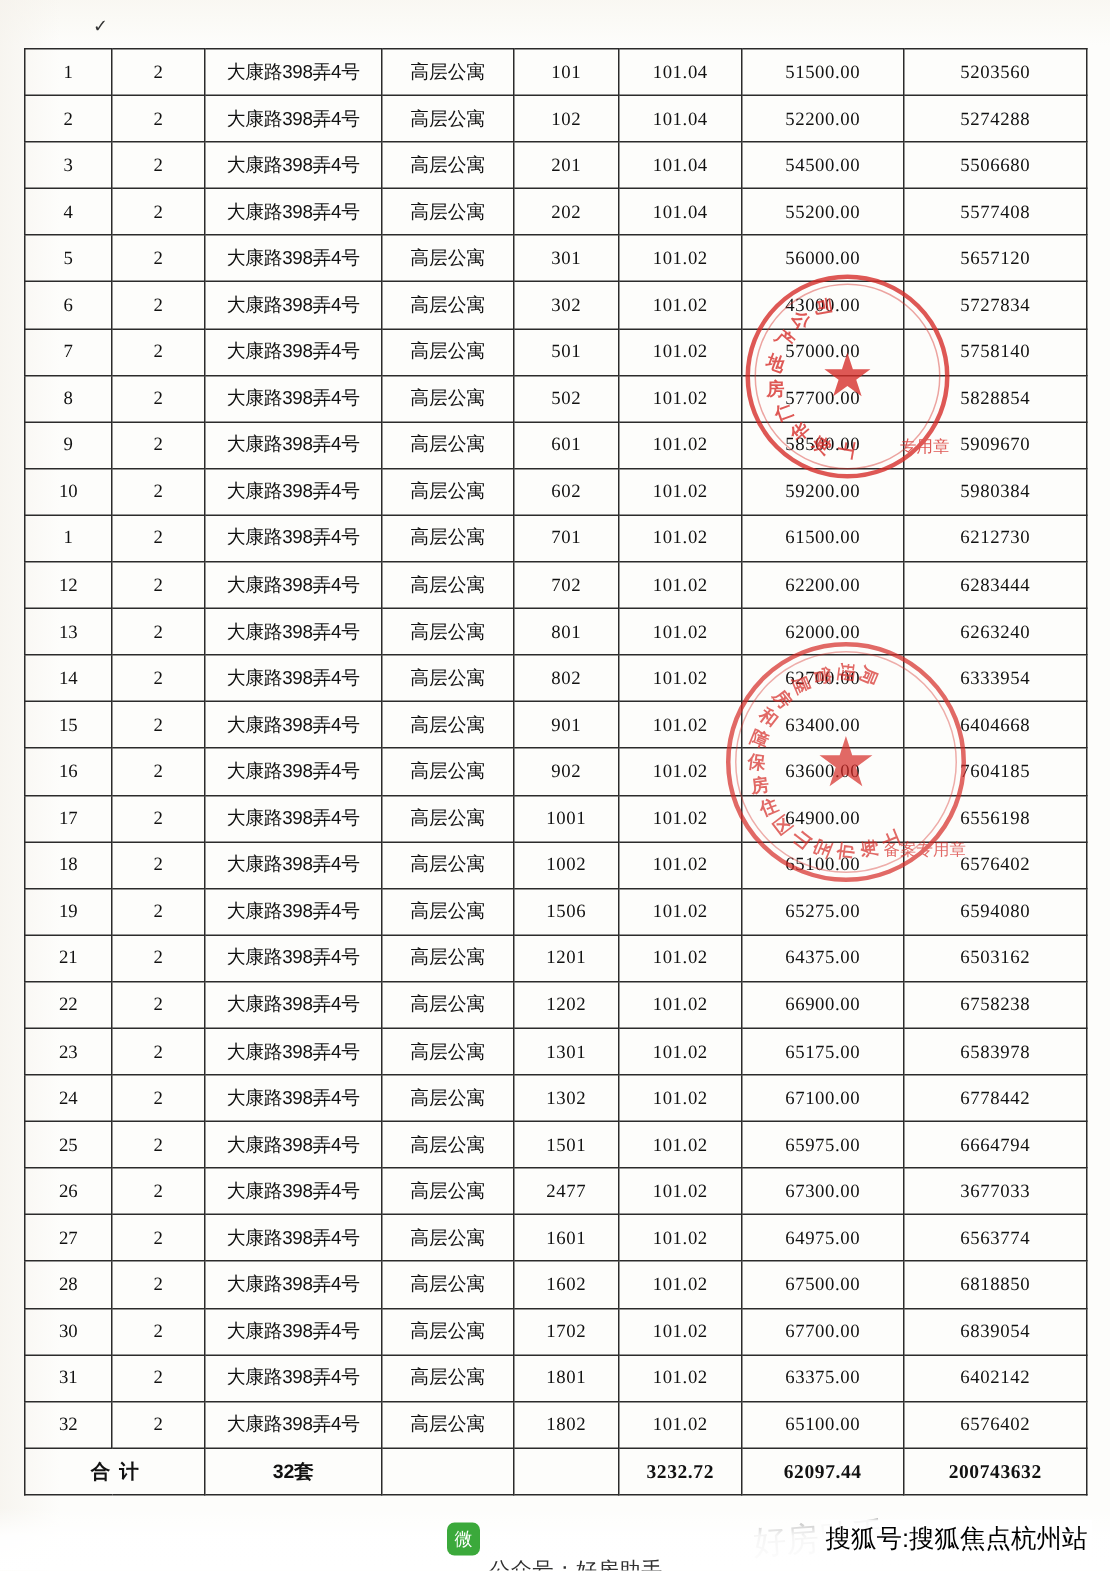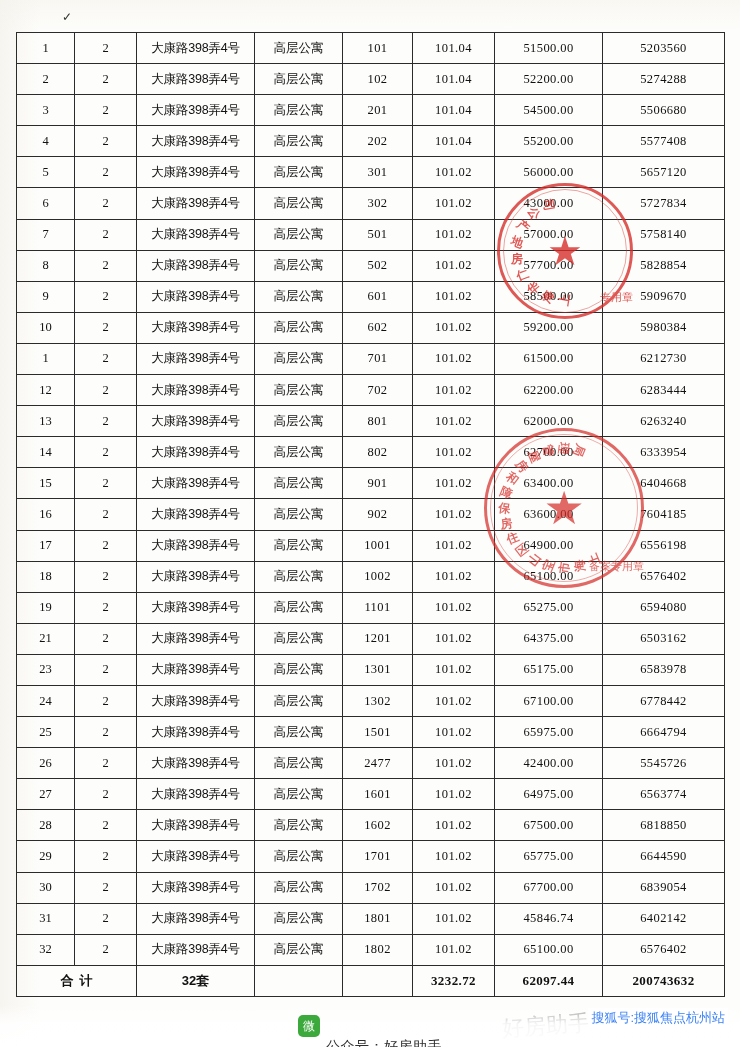--- a/index.html
+++ b/index.html
@@ -200,23 +200,23 @@
     bottom: 6px;
     font-family: "Liberation Serif", serif;
     font-size: 22px;
     color: #4a4a4a;
     opacity: 0.55;
     transform: rotate(-4deg);
   }
   #footer-source {
     position: absolute;
     right: 12px;
-    bottom: 19px;
-    font-size: 13px;
-    color: #3b82f6;
+    bottom: 9px;
+    font-size: 17px;
+    color: #000000;
     background: rgba(255,255,255,0.85);
     padding: 1px 3px;
   }
 </style>
 </head>
 <body>
 
 <div id="page">
 
   <div id="paper-tint"></div>
@@ -413,36 +413,46 @@
           <td class="num-mono">1002</td>
           <td class="num-mono">101.02</td>
           <td class="num-mono">65100.00</td>
           <td class="num-mono">6576402</td>
         </tr>
         <tr>
           <td class="idx">19</td>
           <td class="idx">2</td>
           <td class="addr">大康路398弄4号</td>
           <td class="type">高层公寓</td>
-          <td class="num-mono">1101</td>
+          <td class="num-mono">1506</td>
           <td class="num-mono">101.02</td>
           <td class="num-mono">65275.00</td>
           <td class="num-mono">6594080</td>
         </tr>
         <tr>
           <td class="idx">21</td>
           <td class="idx">2</td>
           <td class="addr">大康路398弄4号</td>
           <td class="type">高层公寓</td>
           <td class="num-mono">1201</td>
           <td class="num-mono">101.02</td>
           <td class="num-mono">64375.00</td>
           <td class="num-mono">6503162</td>
         </tr>
         <tr>
+          <td class="idx">22</td>
+          <td class="idx">2</td>
+          <td class="addr">大康路398弄4号</td>
+          <td class="type">高层公寓</td>
+          <td class="num-mono">1202</td>
+          <td class="num-mono">101.02</td>
+          <td class="num-mono">66900.00</td>
+          <td class="num-mono">6758238</td>
+        </tr>
+        <tr>
           <td class="idx">23</td>
           <td class="idx">2</td>
           <td class="addr">大康路398弄4号</td>
           <td class="type">高层公寓</td>
           <td class="num-mono">1301</td>
           <td class="num-mono">101.02</td>
           <td class="num-mono">65175.00</td>
           <td class="num-mono">6583978</td>
         </tr>
         <tr>
@@ -465,22 +475,22 @@
           <td class="num-mono">65975.00</td>
           <td class="num-mono">6664794</td>
         </tr>
         <tr>
           <td class="idx">26</td>
           <td class="idx">2</td>
           <td class="addr">大康路398弄4号</td>
           <td class="type">高层公寓</td>
           <td class="num-mono">2477</td>
           <td class="num-mono">101.02</td>
-          <td class="num-mono">42400.00</td>
-          <td class="num-mono">5545726</td>
+          <td class="num-mono">67300.00</td>
+          <td class="num-mono">3677033</td>
         </tr>
         <tr>
           <td class="idx">27</td>
           <td class="idx">2</td>
           <td class="addr">大康路398弄4号</td>
           <td class="type">高层公寓</td>
           <td class="num-mono">1601</td>
           <td class="num-mono">101.02</td>
           <td class="num-mono">64975.00</td>
           <td class="num-mono">6563774</td>
@@ -489,47 +499,37 @@
           <td class="idx">28</td>
           <td class="idx">2</td>
           <td class="addr">大康路398弄4号</td>
           <td class="type">高层公寓</td>
           <td class="num-mono">1602</td>
           <td class="num-mono">101.02</td>
           <td class="num-mono">67500.00</td>
           <td class="num-mono">6818850</td>
         </tr>
         <tr>
-          <td class="idx">29</td>
-          <td class="idx">2</td>
-          <td class="addr">大康路398弄4号</td>
-          <td class="type">高层公寓</td>
-          <td class="num-mono">1701</td>
-          <td class="num-mono">101.02</td>
-          <td class="num-mono">65775.00</td>
-          <td class="num-mono">6644590</td>
-        </tr>
-        <tr>
           <td class="idx">30</td>
           <td class="idx">2</td>
           <td class="addr">大康路398弄4号</td>
           <td class="type">高层公寓</td>
           <td class="num-mono">1702</td>
           <td class="num-mono">101.02</td>
           <td class="num-mono">67700.00</td>
           <td class="num-mono">6839054</td>
         </tr>
         <tr>
           <td class="idx">31</td>
           <td class="idx">2</td>
           <td class="addr">大康路398弄4号</td>
           <td class="type">高层公寓</td>
           <td class="num-mono">1801</td>
           <td class="num-mono">101.02</td>
-          <td class="num-mono">45846.74</td>
+          <td class="num-mono">63375.00</td>
           <td class="num-mono">6402142</td>
         </tr>
         <tr>
           <td class="idx">32</td>
           <td class="idx">2</td>
           <td class="addr">大康路398弄4号</td>
           <td class="type">高层公寓</td>
           <td class="num-mono">1802</td>
           <td class="num-mono">101.02</td>
           <td class="num-mono">65100.00</td>

